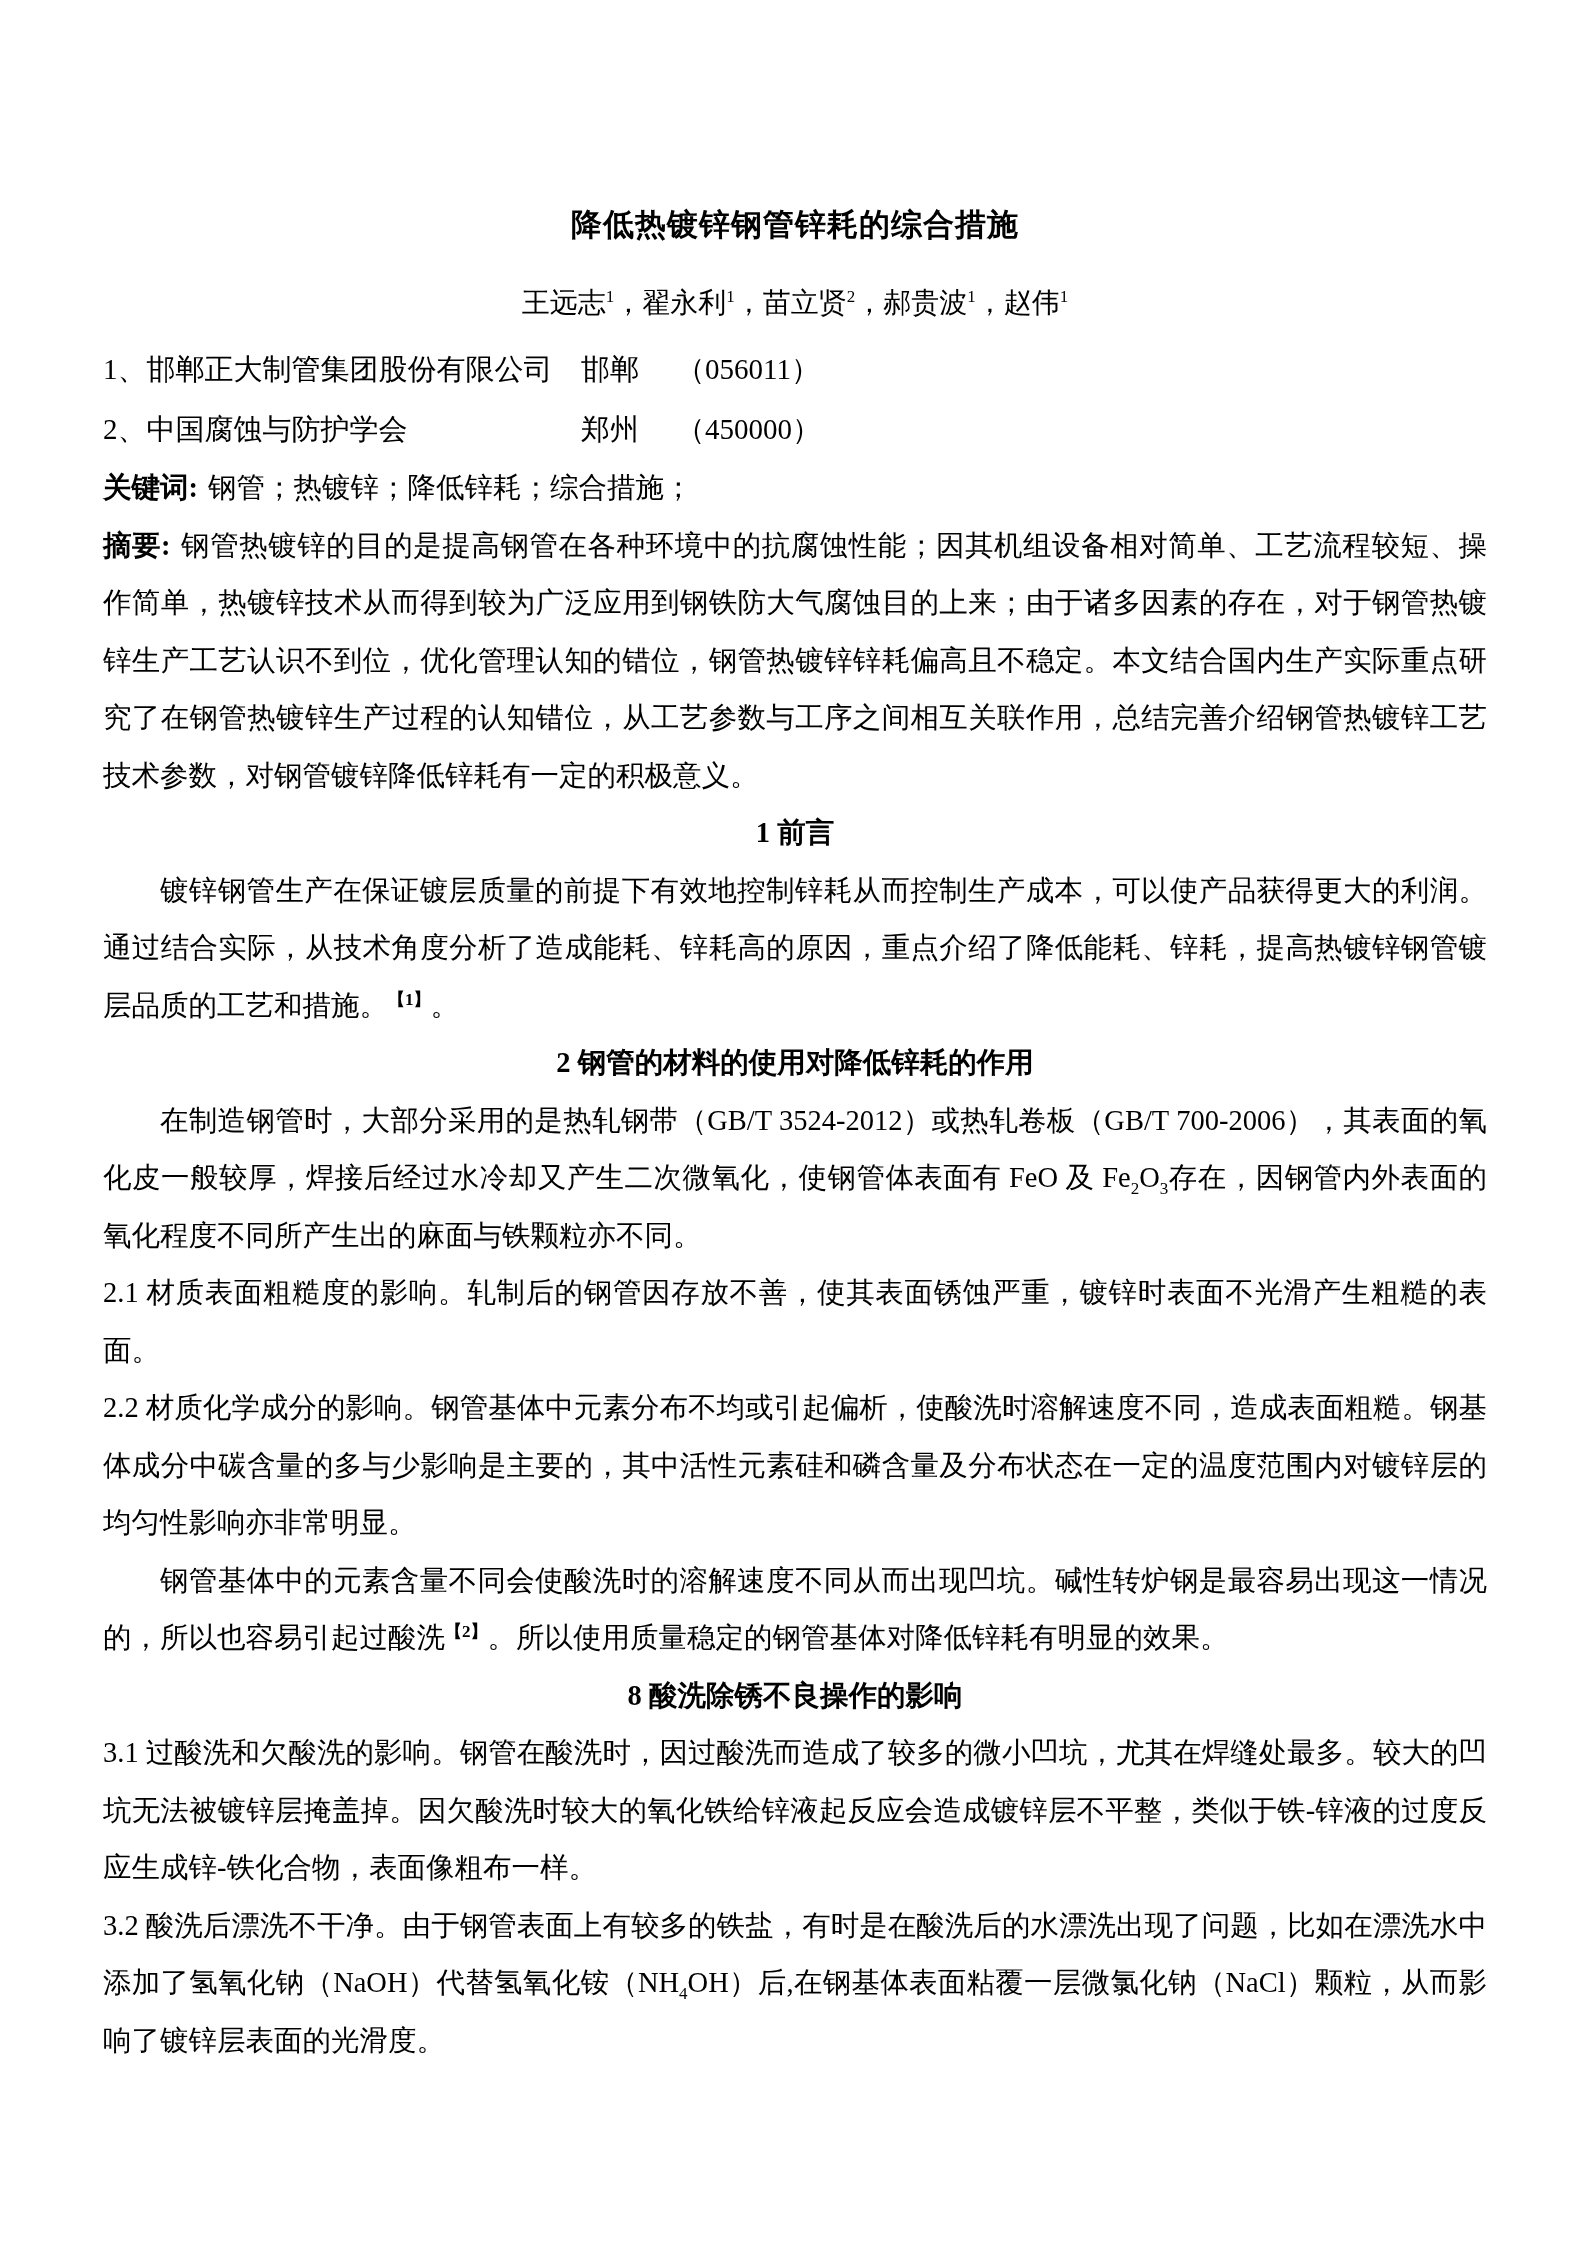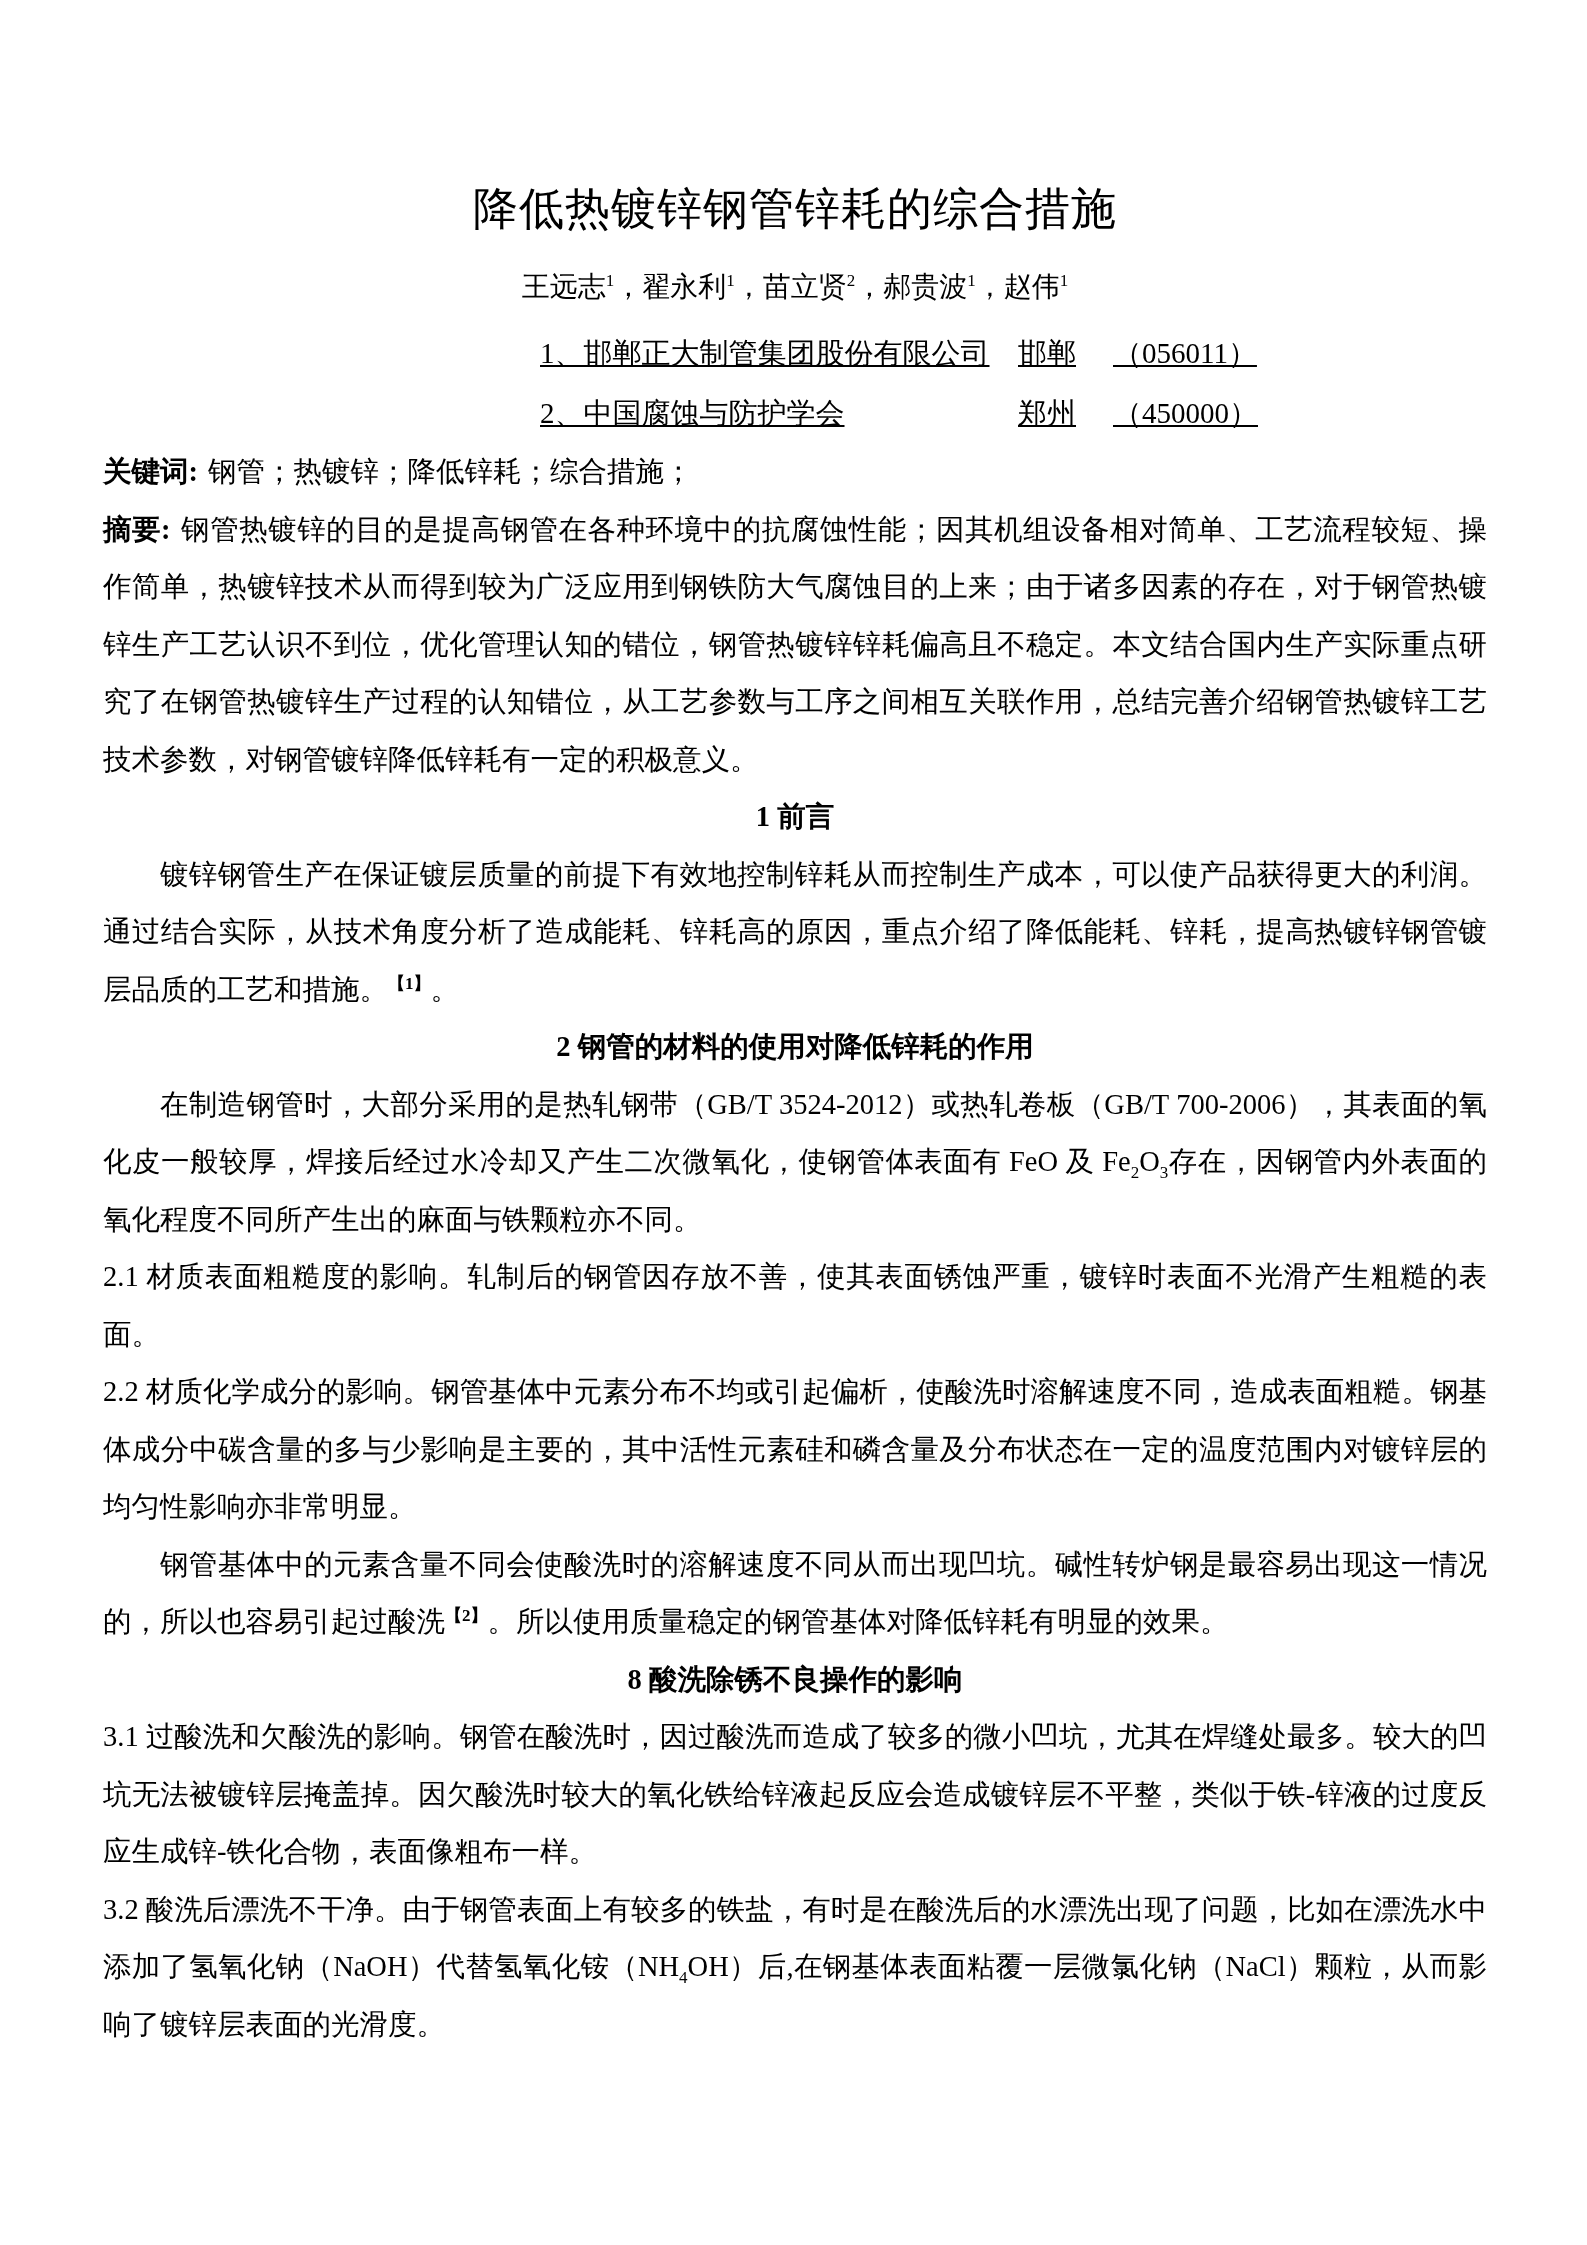--- a/index.html
+++ b/index.html
@@ -8,36 +8,36 @@
     position: relative;
     width: 1587px;
     height: 2245px;
     background: #ffffff;
     color: #000000;
     font-family: "Liberation Serif", "DejaVu Serif", serif;
     padding: 185px 100px 0 103px;
     overflow: hidden;
   }
   .title {
-    margin: 0;
+    margin: 16px;
     text-align: center;
-    font-size: 45px;
-    font-weight: 400;
+    font-size: 31px;
+    font-weight: 700;
     line-height: 48px;
     letter-spacing: 1px;
   }
   .authors {
     margin-top: 28px;
     text-align: center;
     font-size: 28px;
     line-height: 40px;
   }
   .authors sup { font-size: 17px; }
   .affiliations { margin-top: 16px; font-size: 29px; }
-  .aff-row { display: flex; margin-left: 437px; line-height: 60px; text-decoration: underline; }
+  .aff-row { display: flex; line-height: 60px; }
   .aff-org { width: 478px; }
   .aff-city { width: 95px; }
   .aff-code { flex: 0 0 auto; }
   .article { margin-top: 0; }
   .para, .heading {
     margin: 0;
     font-size: 28.5px;
     line-height: 57.5px;
     text-align: justify;
   }

